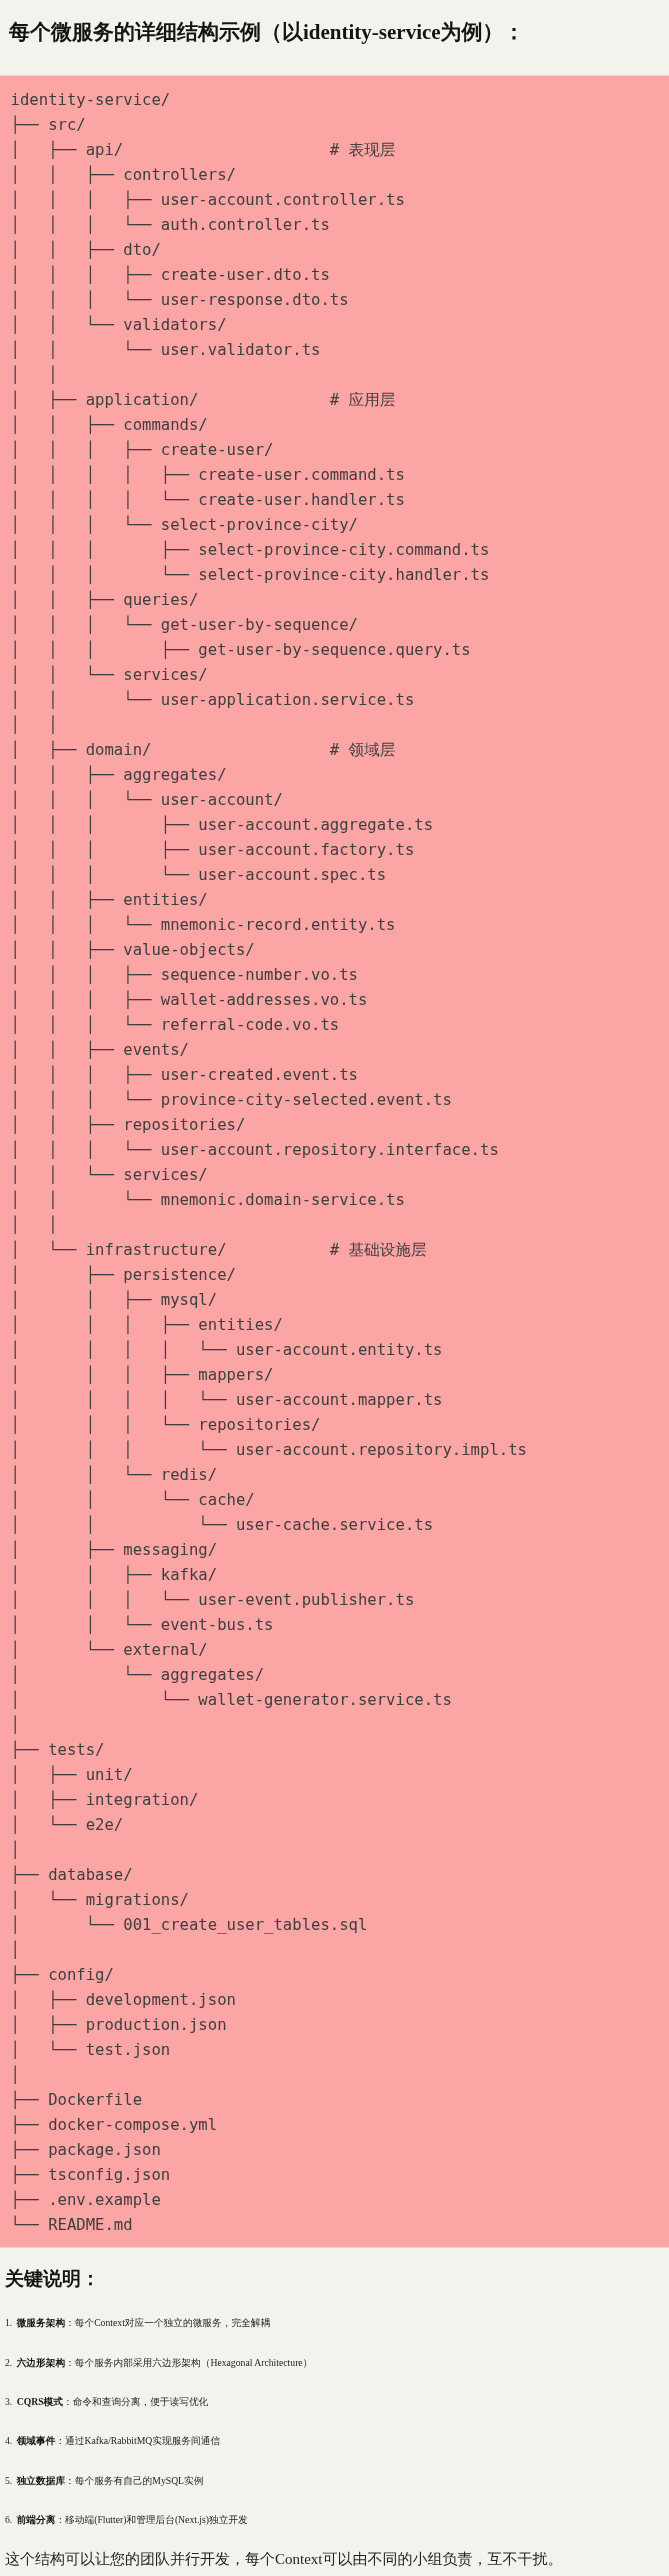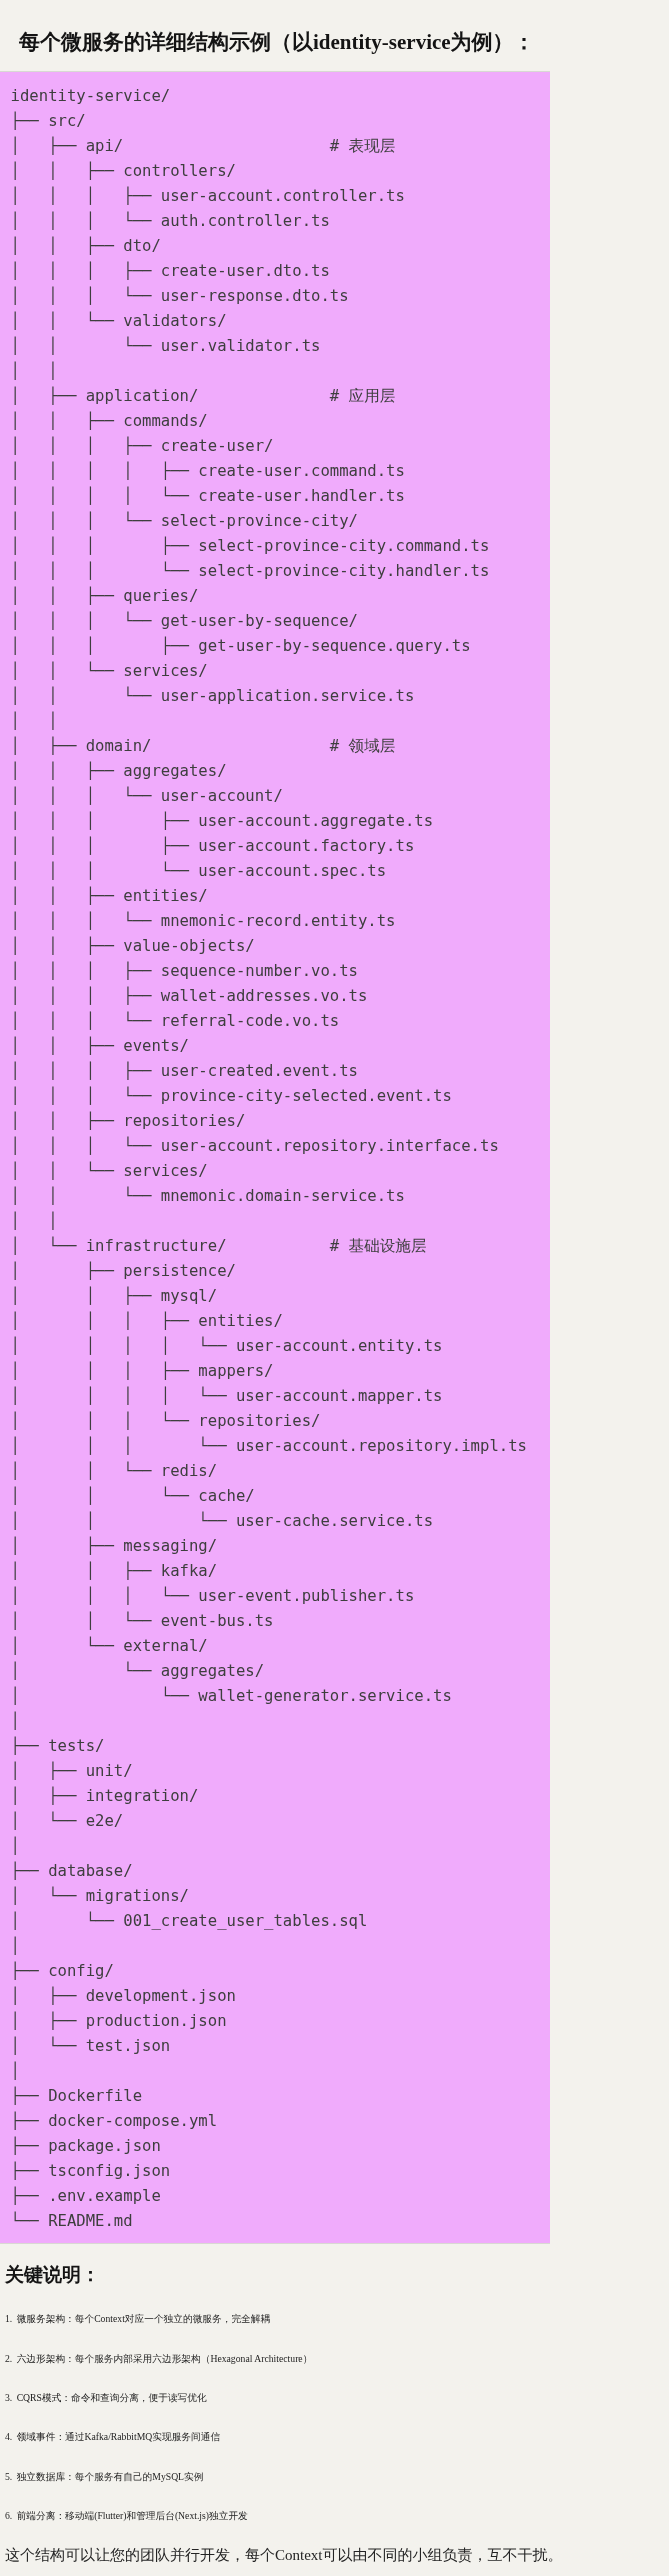--- a/index.html
+++ b/index.html
@@ -11,36 +11,36 @@
     height: 2576px;
     background: #f3f2ed;
     overflow: hidden;
     font-family: "Liberation Serif", "DejaVu Serif", serif;
     color: #222222;
   }
   .page {
     width: 669px;
   }
   .doc-title {
-    margin: 14px;
+    margin: 4px;
     padding: 15px 5px 0 5px;
     font-size: 21px;
     line-height: 27.5px;
     font-weight: 700;
     color: #141414;
     font-family: "Liberation Serif", "DejaVu Serif", serif;
   }
   .codeblock {
-    margin-top: 12px;
-    background: #f0abfc;
+    margin-top: 28px;
+    background: #fca5a5;
     border-top: 0.6px solid #d9d8d3;
     border-bottom: 0.6px solid #d9d8d3;
     padding: 12.5px 5px 8.8px 10.6px;
     box-sizing: border-box;
-    width: 550px;
+    width: 669px;
   }
   .code-line {
     font-family: "DejaVu Sans Mono", "Liberation Mono", monospace;
     font-size: 15.6px;
     line-height: 25px;
     height: 25px;
     white-space: pre;
     color: #3e3e3e;
   }
   .notes {
@@ -56,21 +56,21 @@
   .note-item {
     margin: 24.4px 0 0 0;
     font-size: 9.7px;
     line-height: 15px;
     color: #242424;
   }
   .note-item .num {
     margin-right: 4.4px;
   }
   .note-item .label {
-    font-weight: 400;
+    font-weight: 700;
     color: #161616;
   }
   .closing {
     margin: 24.4px 0 0 0;
     font-size: 15px;
     line-height: 15px;
     color: #242424;
   }
 </style>
 </head>

